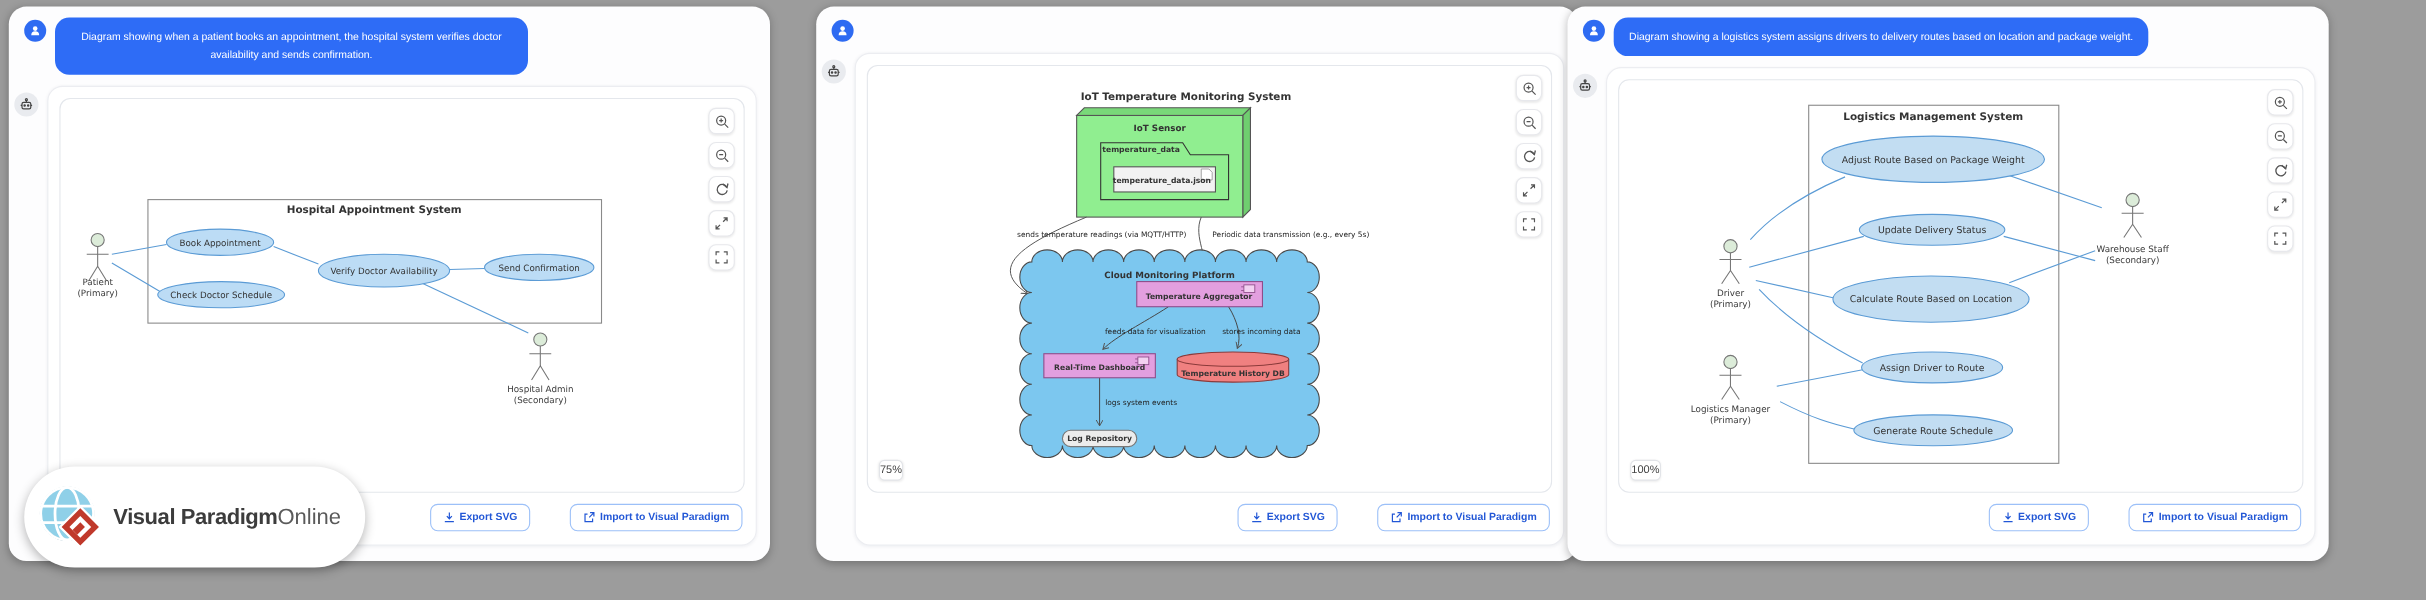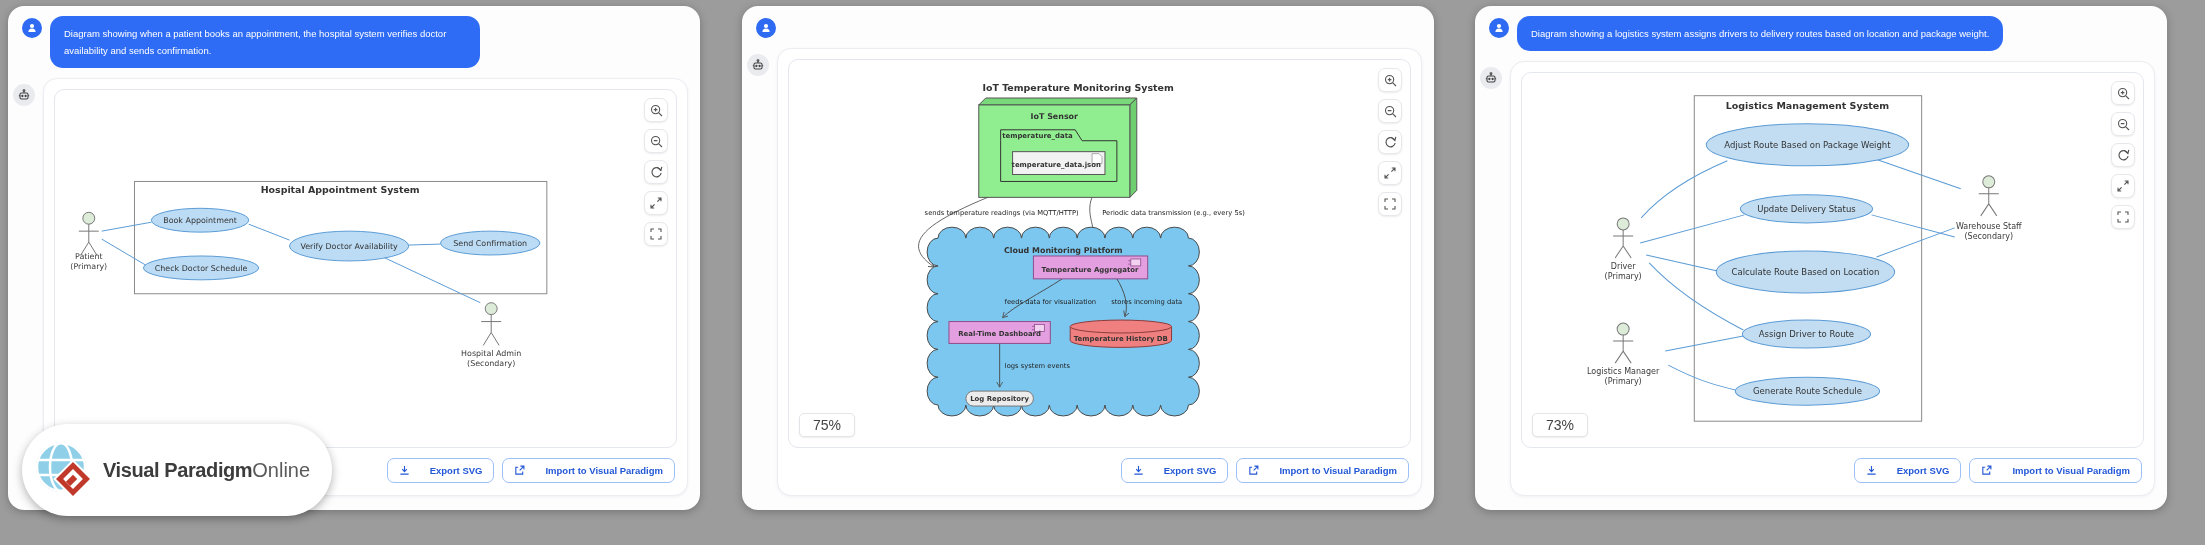--- a/index.html
+++ b/index.html
@@ -5,30 +5,30 @@
   * { margin:0; padding:0; box-sizing:border-box; }
   html,body { width:2205px; height:545px; background:#9c9c9c; font-family:"Liberation Sans", sans-serif; overflow:hidden; }
   .stage { position:relative; width:2205px; height:545px; }
 
   .panel {
     position:absolute; top:6px; height:504px; width:692px;
     background:#fdfdfe; border-radius:16px;
     box-shadow:0 2px 8px rgba(0,0,0,.25);
     display:flex; flex-direction:column;
   }
-  .panel1 { left:8px; } .panel2 { left:742px; } .panel3 { left:1475px; }
+  .panel1 { left:8px; } .panel2 { left:742px; } .panel3 { left:1425px; }
 
   .chat-row { display:flex; align-items:flex-start; gap:8px; margin:10px 12px 8px 14px; }
   .user-avatar {
     width:20px; height:20px; border-radius:50%; background:#2e6bf2; flex:0 0 auto;
     display:flex; align-items:center; justify-content:center; margin-top:2px;
   }
   .bubble {
     background:#2e6cf6; color:#fff; font-size:9.5px; line-height:1.8;
-    border-radius:13px; padding:9px 14px; max-width:430px;
+    border-radius:13px; padding:9px 14px; max-width:430px;text-align:center;
   }
   .panel2 .bubble, .panel3 .bubble { max-width:540px; }
 
   .content-row { display:flex; align-items:flex-start; gap:8px; margin:2px 12px 14px 5px; flex:1; min-height:0; }
   .bot-avatar {
     width:22px; height:22px; border-radius:50%; background:#e9ebef; flex:0 0 auto;
     display:flex; align-items:center; justify-content:center; margin-top:6px;
   }
   .card {
     flex:1; height:100%; background:#ffffff; border:1px solid #ecedf1; border-radius:14px;
@@ -43,29 +43,29 @@
 
   .toolbar { position:absolute; top:8px; right:8px; display:flex; flex-direction:column; gap:7px; z-index:5; }
   .tool-btn {
     width:24px; height:24px; background:#fff; border:1px solid #e7e8ec; border-radius:7px;
     box-shadow:0 1px 2px rgba(0,0,0,.08); display:flex; align-items:center; justify-content:center; cursor:pointer;
   }
   .tool-btn svg { stroke:#555; }
 
   .zoom-badge {
     position:absolute; left:10px; bottom:10px; background:#fff; border:1px solid #e2e4e8;
-    border-radius:5px; padding:3px 13px; font-size:14px; color:#444;
+    border-radius:5px; padding:3px 0; font-size:10px; color:#444;
     box-shadow:0 1px 2px rgba(0,0,0,.07); z-index:5;
   }
 
   .card-footer { display:flex; justify-content:flex-end; gap:8px; padding:4px 12px 12px; }
   .action-btn {
-    display:flex; align-items:center; gap:20px; background:#fff;
+    display:flex; align-items:center; gap:4px; background:#fff;
     border:1px solid #9cc0f8; border-radius:7px; color:#2257d6;
-    font-size:9.5px; font-weight:600; padding:6px 11px; cursor:pointer;
+    font-size:9.5px; font-weight:600; padding:6px 11px; cursor:pointer;margin-left:28px;
   }
   .action-btn svg { stroke:#2257d6; }
 
   
   text { font-family:"DejaVu Sans","Liberation Sans",sans-serif; fill:#333; }
   .dg-title { font-size:9.5px; font-weight:bold; text-anchor:middle; }
   .uc-text  { font-size:8px;  text-anchor:middle; }
   .uc-text3 { font-size:8.5px; text-anchor:middle; }
   .actor-label { font-size:8px; text-anchor:middle; fill:#3a3a3a; }
   .small-label { font-size:6.8px; text-anchor:middle; fill:#222; }
@@ -398,21 +398,21 @@
                 <svg width="12" height="12" viewBox="0 0 12 12" fill="none" stroke-width="1.1">
                   <path d="M7.4 4.6 11 1M7.8 1H11v3.2M4.6 7.4 1 11M1 7.8V11h3.2"></path>
                 </svg>
               </div>
             <div class="tool-btn">
                 <svg width="12" height="12" viewBox="0 0 12 12" fill="none" stroke-width="1.1">
                   <path d="M1 4V1h3M8 1h3v3M11 8v3H8M4 11H1V8"></path>
                 </svg>
               </div>
           </div>
-          <div class="zoom-badge">73%</div>
+          <div class="zoom-badge">100%</div>
           <svg class="diagram" viewBox="0 0 620 350" preserveAspectRatio="xMidYMid meet">
             <g>
               <rect x="172" y="11" width="227" height="325" fill="#fff" stroke="#8a8a8a" stroke-width="1"></rect>
               <text class="dg-title" x="285" y="24">Logistics Management System</text>
             </g>
             <g stroke="#5b9bd5" stroke-width="1" fill="none">
               <path d="M205 76 C160 95 135 115 119 133"></path>
               <path d="M118 158 222 130"></path>
               <path d="M124 170 195 186"></path>
               <path d="M127 178 C155 208 192 230 221 245"></path>

